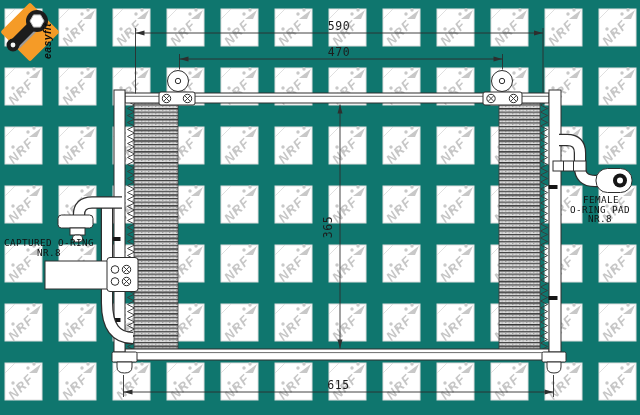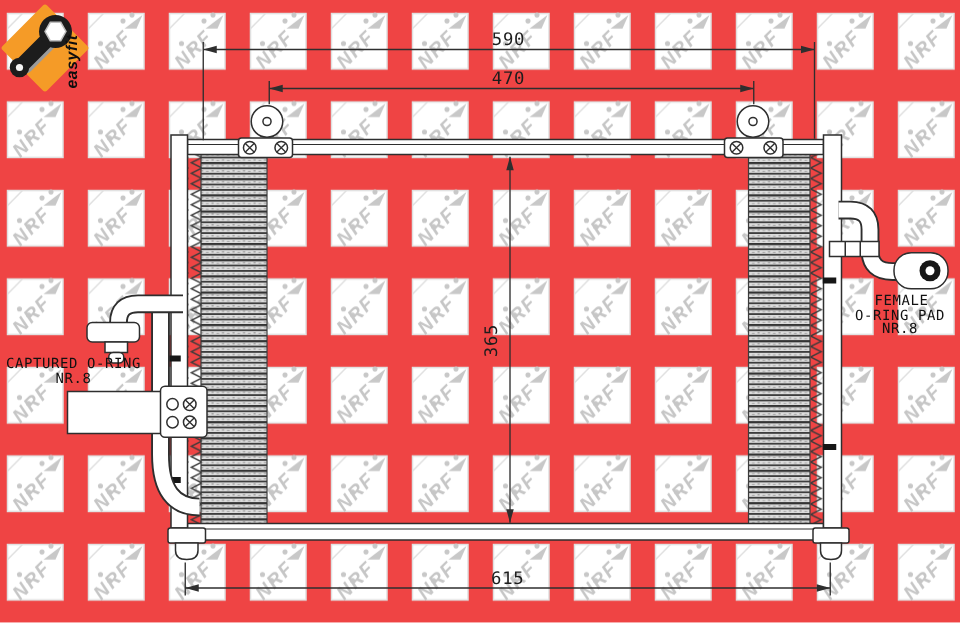--- a/index.html
+++ b/index.html
@@ -1,16 +1,16 @@
 <!DOCTYPE html>
 <html><head>
 <meta charset="utf-8">
 <style>
   html,body{margin:0;padding:0;background:#fff;}
-  #stage{position:relative;width:640px;height:415px;background:#ef4444;overflow:hidden;
+  #stage{position:relative;width:640px;height:415px;background:#0f766e;overflow:hidden;
          font-family:"DejaVu Sans Mono","Liberation Mono",monospace;}
   svg{position:absolute;left:0;top:0;}
   text{user-select:none;}
   .dimtxt{font-family:"DejaVu Sans Mono","Liberation Mono",monospace;font-size:11.5px;fill:#1d1d1d;letter-spacing:0.5px;}
   .lbltxt{font-family:"DejaVu Sans Mono","Liberation Mono",monospace;font-size:9.3px;fill:#111;letter-spacing:0.4px;}
   .wmtxt{font-family:"Liberation Sans","DejaVu Sans",sans-serif;font-size:13px;font-weight:bold;font-style:italic;fill:#c6c6c6;letter-spacing:1px;}
   .badgetxt{font-family:"Liberation Sans","DejaVu Sans",sans-serif;font-size:10.5px;font-weight:bold;font-style:italic;fill:#0e0e0e;letter-spacing:0.4px;}
 </style>
 </head>
 <body>

